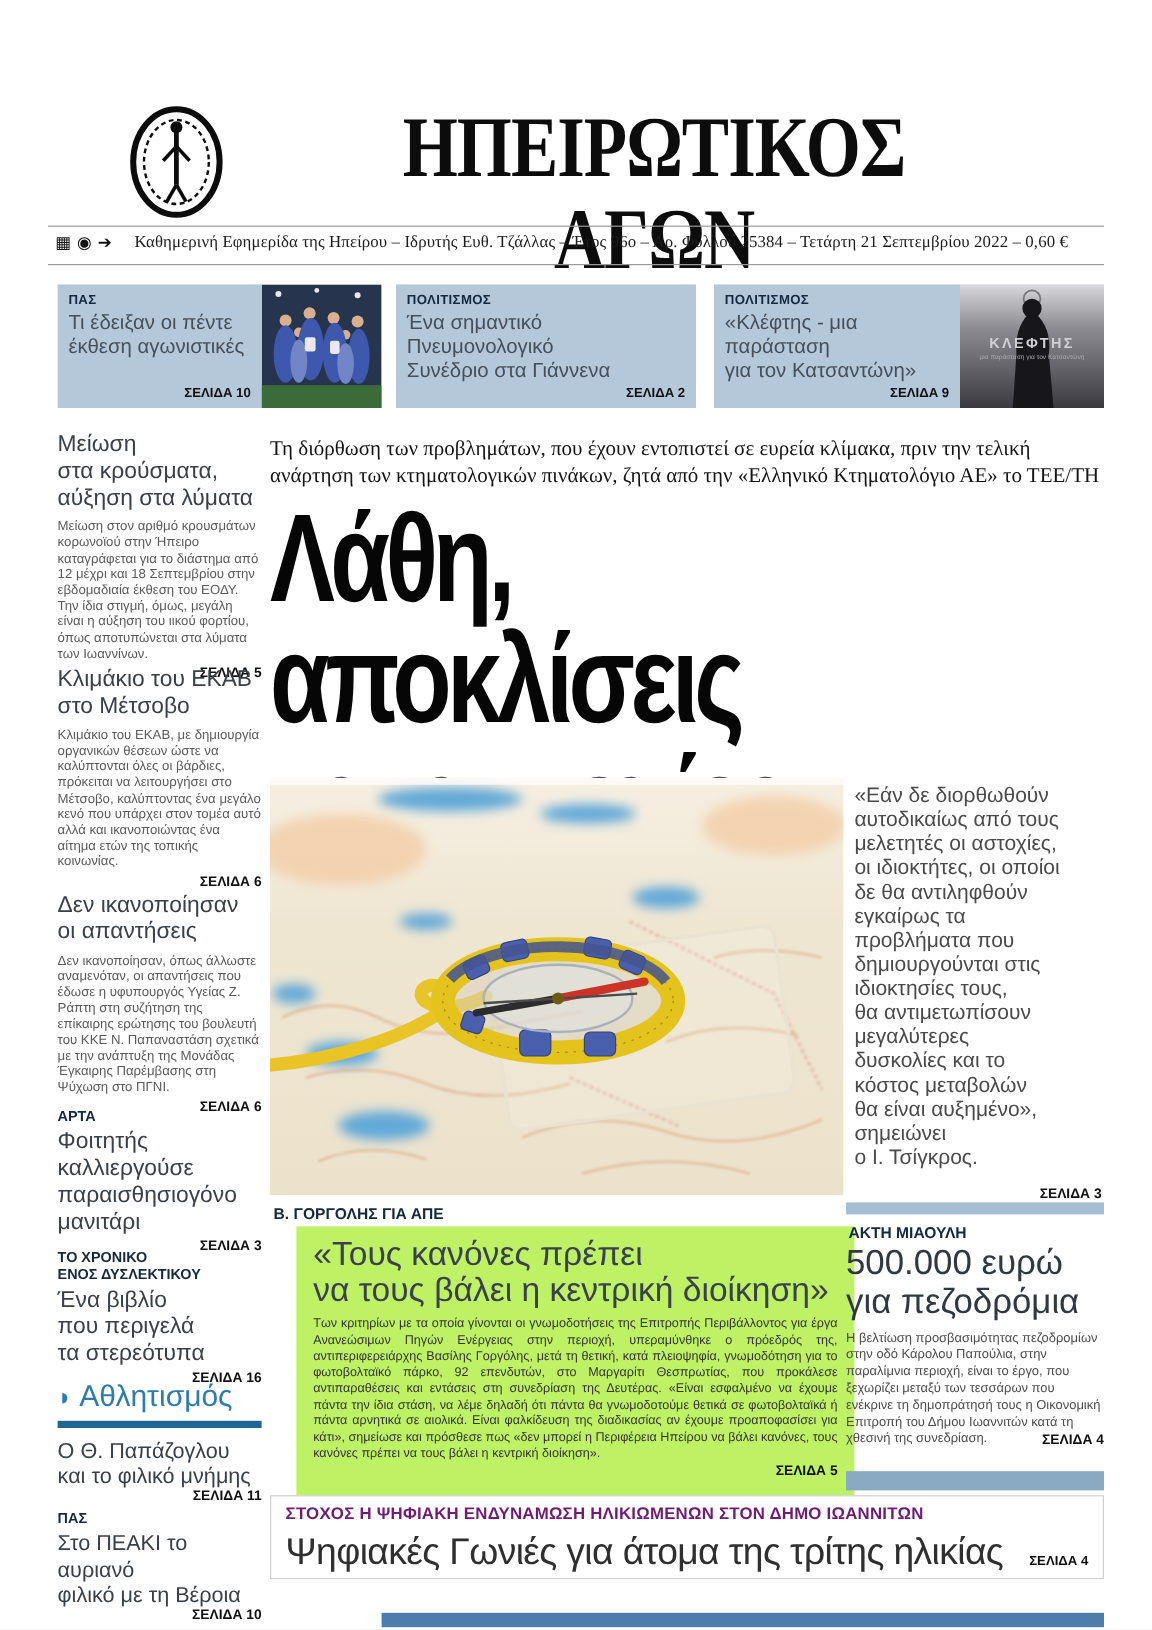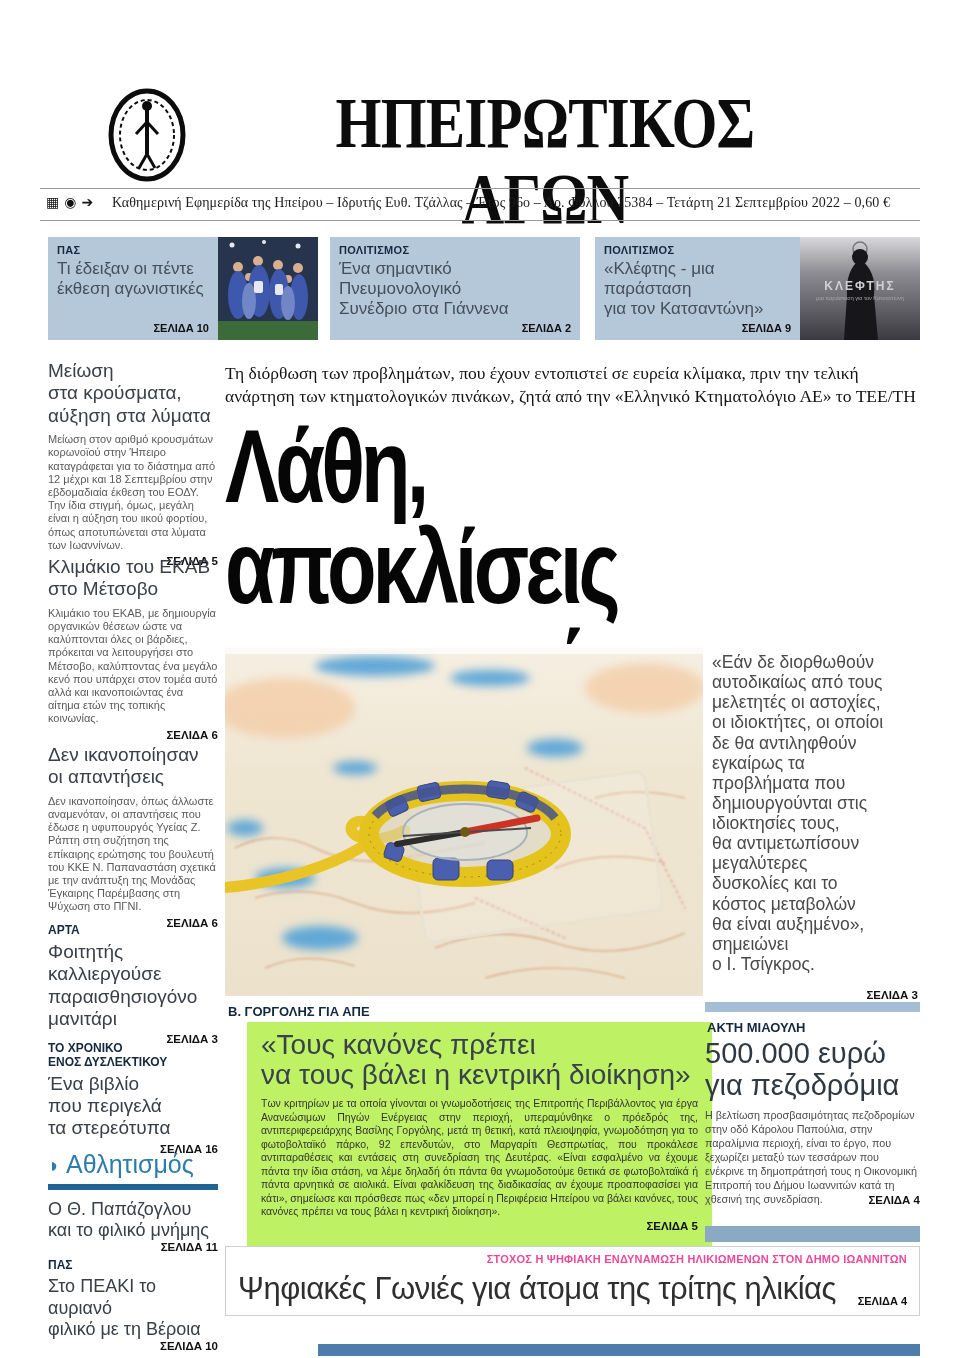--- a/index.html
+++ b/index.html
@@ -62,21 +62,21 @@
   .bar-blue{position:absolute;left:705px;width:215px;background:#a6bed3;}
   .a-kicker{position:absolute;left:707px;top:1020px;font-size:13px;font-weight:bold;color:#13293f;}
   .a-headline{position:absolute;left:705px;top:1037px;width:215px;font-size:29px;line-height:1.12;color:#303841;}
   .a-body{position:absolute;left:705px;top:1108px;width:215px;font-size:10.8px;line-height:1.3;color:#4c4c4c;}
   .a-page{position:absolute;left:705px;top:1194px;width:215px;text-align:right;
       font-size:11.5px;font-weight:bold;color:#101010;}
 
   
   .strip{position:absolute;left:225px;top:1246px;width:695px;height:70px;background:#fff;
       border:1px solid #cfcfcf;box-sizing:border-box;padding:6px 12px;}
-  .s-kicker{font-size:11px;font-weight:bold;color:#ec4899;letter-spacing:.2px;text-align:right;}
+  .s-kicker{font-size:14px;font-weight:bold;color:#701a75;letter-spacing:.2px;}
   .s-headline{font-size:31px;color:#2f2f2f;letter-spacing:-.5px;margin-top:6px;}
   .s-page{position:absolute;right:12px;bottom:8px;font-size:11px;font-weight:bold;color:#101010;}
   .bottombar{position:absolute;left:318px;top:1344px;width:602px;height:12px;background:#4e7dab;}
 </style>
 </head>
 <body>
 
 <div id="page">
 
 

